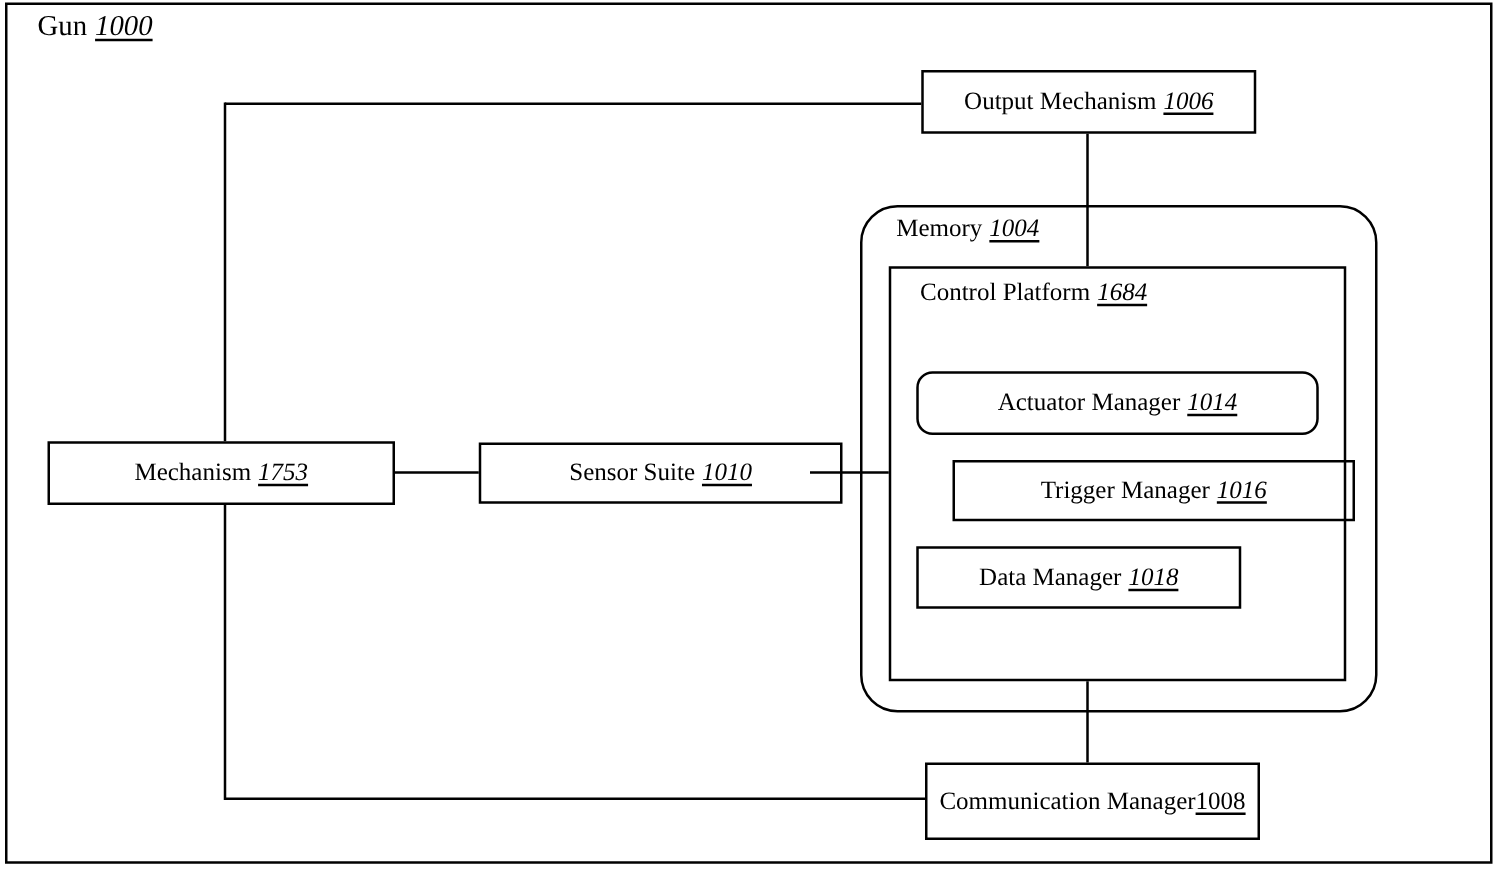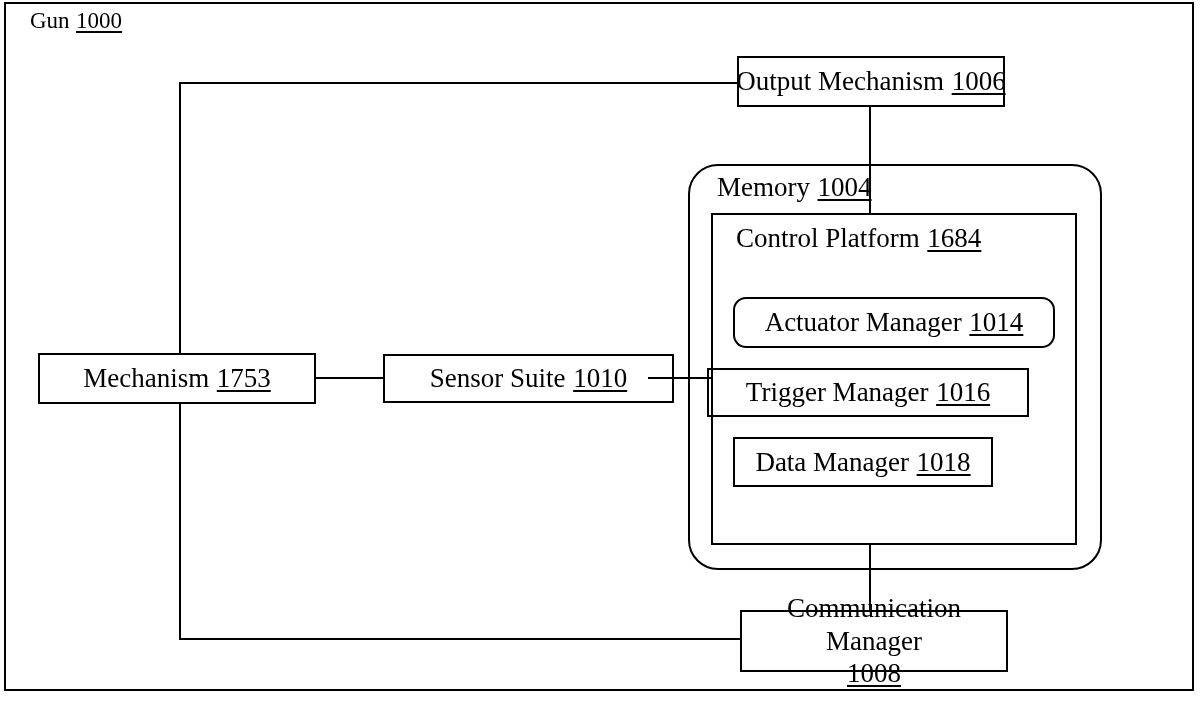--- a/index.html
+++ b/index.html
@@ -35,52 +35,53 @@
   .c-proc-sens  { left: 316px; top: 377px; width: 67px;  height: 2px; }
   .c-sens-mem   { left: 648px; top: 377px; width: 63px;  height: 2px; }
   .c-out-mem    { left: 869px; top: 107px; width: 2px;   height: 106px; }
   .c-mem-comm   { left: 869px; top: 545px; width: 2px;   height: 65px; }
   
   .box {
     position: absolute;
     border: 2px solid #000;
     box-sizing: border-box;
     background: transparent;
-    font-size: 27px;
+    font-size: 20px;
   }
   .leaf {
     display: flex;
     align-items: center;
     justify-content: center;
     text-align: center;
     white-space: nowrap;
   }
   .b-output    { left: 737px; top: 56px;  width: 268px; height: 51px; }
   .b-memory    { left: 688px; top: 164px; width: 414px; height: 406px; border-radius: 30px; }
   .b-control   { left: 711px; top: 213px; width: 366px; height: 332px; }
   .b-actuator  { left: 733px; top: 297px; width: 322px; height: 51px; border-radius: 13px; }
-  .b-trigger   { left: 707px; top: 368px; width: 322px; height: 49px; }
+  .b-trigger   { left: 762px; top: 368px; width: 322px; height: 49px; }
   .b-data      { left: 733px; top: 437px; width: 260px; height: 50px; }
   .b-processor { left: 38px;  top: 353px; width: 278px; height: 51px; }
   .b-sensor    { left: 383px; top: 354px; width: 291px; height: 49px; }
   .b-comm      { left: 740px; top: 610px; width: 268px; height: 62px;
-                 display: flex; flex-direction: column;
+                 display: flex; flex-direction: row;
                  align-items: center; justify-content: center;
                  text-align: center; line-height: 1.2; }
   .container-label {
     position: absolute;
     white-space: nowrap;
   }
   .lbl-memory  { left: 27px; top: 6px; }
   .lbl-control { left: 23px; top: 8px; }
   .ref {
     margin-left: 0.28em;
     text-decoration: underline;
     text-underline-offset: 3px;
     text-decoration-thickness: 1.5px;
+    font-style: italic;
   }
   .ref-block {
     text-decoration: underline;
     text-underline-offset: 3px;
     text-decoration-thickness: 1.5px;
   }
 </style>
 </head>
 <body>
 

